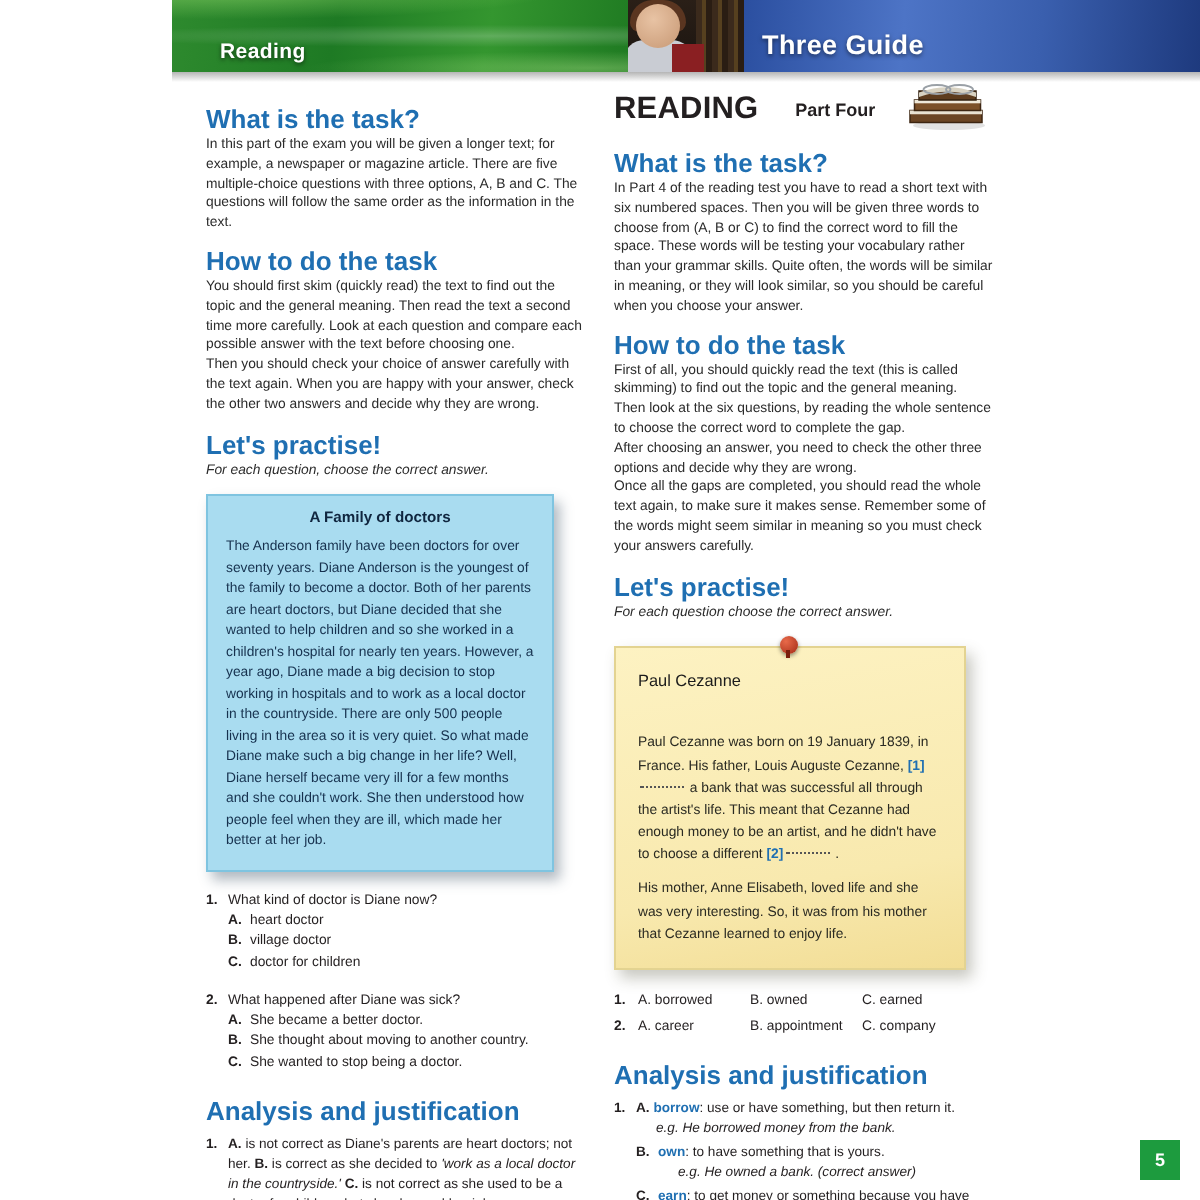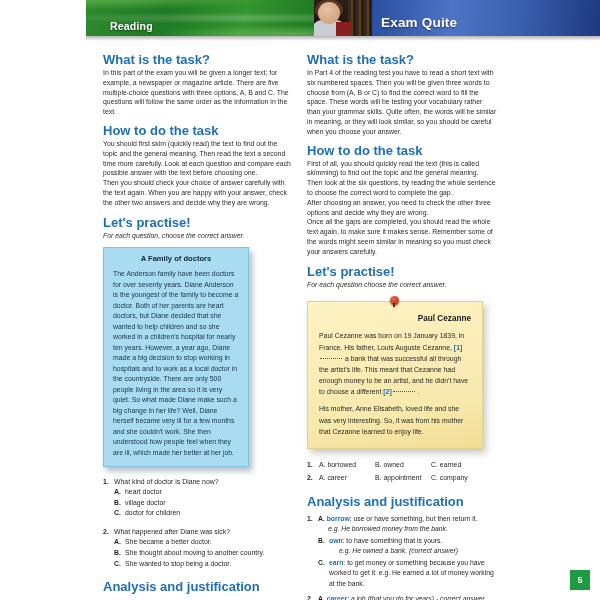--- a/index.html
+++ b/index.html
@@ -92,21 +92,21 @@
     color:#1f6fb2;font-size:13px;font-weight:bold;margin:6px 0 1px 0;
   }
   p.body{
     font-size:6.9px;line-height:1.42;margin:0 0 0 0;text-align:left;
     color:#2b2b2b;
   }
   p.body.ital{font-style:italic;}
 
   
   .blue-box{
-    margin-top:7px;width:146px;
+    margin-top:7px;width:174px;
     background:#a9dcf0;border:1px solid #7fc4e0;
     box-shadow:3px 4px 6px rgba(60,80,100,.40);
     padding:6px 9px 8px 9px;box-sizing:border-box;
   }
   .blue-box-title{
     text-align:center;font-size:7.6px;font-weight:bold;color:#10263f;
     margin-bottom:6px;
   }
   .blue-box p{
     font-size:6.9px;line-height:1.52;margin:0;color:#16314e;
@@ -123,22 +123,22 @@
     content:"";position:absolute;left:3px;top:7px;width:2px;height:4px;
     background:#7a1d0c;
   }
   .yellow-note{
     background:linear-gradient(170deg,#fdf2c2 0%,#f8e9ae 70%,#f2dd95 100%);
     border:1px solid #e3d391;
     box-shadow:3px 4px 7px rgba(80,80,60,.32);
     padding:12px 11px 11px 11px;box-sizing:border-box;
   }
   .note-title{
-    text-align:right;font-size:8.2px;font-weight:bold;color:#1b1b1b;
-    margin-bottom:7px;
+    text-align:left;font-size:8.2px;font-weight:normal;color:#1b1b1b;
+    margin-bottom:21px;
   }
   .yellow-note p{
     font-size:6.9px;line-height:1.62;margin:0 0 6px 0;color:#2a2a22;
   }
   .yellow-note p:last-child{margin-bottom:0;}
   .gapnum{color:#1f6fb2;font-weight:bold;}
   .gapline{
     display:inline-block;width:22px;border-bottom:1px dotted #555;
     vertical-align:2px;margin:0 1px;
   }
@@ -187,21 +187,21 @@
     <div class="photo-shelf"></div>
     <div class="photo-body"></div>
     <div class="photo-hair"></div>
     <div class="photo-face"></div>
     <div class="photo-book"></div>
   </div>
   <div class="banner-blue"></div>
 </div>
 <div class="banner-shadow"></div>
 <div class="banner-label-reading">Reading</div>
-<div class="banner-label-exam">Exam Quite</div>
+<div class="banner-label-exam">Three Guide</div>
 
 <div class="col col-left">
 
 
   <h3 class="blue">What is the task?</h3>
   <p class="body">In this part of the exam you will be given a longer text; for example, a newspaper or magazine article. There are five multiple-choice questions with three options, A, B and C. The questions will follow the same order as the information in the text.</p>
 
   <h3 class="blue">How to do the task</h3>
   <p class="body">You should first skim (quickly read) the text to find out the topic and the general meaning. Then read the text a second time more carefully. Look at each question and compare each possible answer with the text before choosing one.</p>
   <p class="body">Then you should check your choice of answer carefully with the text again. When you are happy with your answer, check the other two answers and decide why they are wrong.</p>
@@ -257,20 +257,35 @@
     <div class="an-item">
       <span class="an-num">1.</span>
       <span class="an-body"><span class="bk">A.</span><span> is not correct as Diane's parents are heart doctors; not her. </span><span class="bk">B.</span><span> is correct as she decided to </span><span class="it">'work as a local doctor in the countryside.'</span><span class="bk"> C.</span><span> is not correct as she used to be a doctor for children, but she changed her job.</span></span>
     </div>
 
   </div>
 </div>
 
 <div class="col col-right">
 
+  <div class="title-row">
+    <span class="sec-title">READING</span>
+    <span class="part-label">Part Four</span>
+    <svg class="book-icon" viewBox="0 0 64 34">
+      <ellipse cx="34" cy="30" rx="24" ry="3" fill="#cfcfcf" opacity=".6"></ellipse>
+      <rect x="8" y="20" width="48" height="8" fill="#6b4524" stroke="#3d2612" stroke-width="1"></rect>
+      <rect x="8" y="20" width="48" height="2.5" fill="#e9e2d2"></rect>
+      <rect x="11" y="13" width="44" height="7" fill="#7c5129" stroke="#3d2612" stroke-width="1"></rect>
+      <rect x="11" y="13" width="44" height="2.2" fill="#efe9da"></rect>
+      <rect x="14" y="7" width="38" height="6" fill="#5e3c1e" stroke="#33210f" stroke-width="1"></rect>
+      <path d="M14 8 Q33 1 52 8 L52 11 Q33 4 14 11 Z" fill="#d8d2c2"></path>
+      <ellipse cx="26" cy="6" rx="9" ry="3" fill="none" stroke="#9aa0a6" stroke-width="1.2"></ellipse>
+      <ellipse cx="41" cy="6" rx="9" ry="3" fill="none" stroke="#9aa0a6" stroke-width="1.2"></ellipse>
+    </svg>
+  </div>
 
   <h3 class="blue">What is the task?</h3>
   <p class="body">In Part 4 of the reading test you have to read a short text with six numbered spaces. Then you will be given three words to choose from (A, B or C) to find the correct word to fill the space. These words will be testing your vocabulary rather than your grammar skills. Quite often, the words will be similar in meaning, or they will look similar, so you should be careful when you choose your answer.</p>
 
   <h3 class="blue">How to do the task</h3>
   <p class="body">First of all, you should quickly read the text (this is called skimming) to find out the topic and the general meaning.</p>
   <p class="body">Then look at the six questions, by reading the whole sentence to choose the correct word to complete the gap.</p>
   <p class="body">After choosing an answer, you need to check the other three options and decide why they are wrong.</p>
   <p class="body">Once all the gaps are completed, you should read the whole text again, to make sure it makes sense. Remember some of the words might seem similar in meaning so you must check your answers carefully.</p>
 

